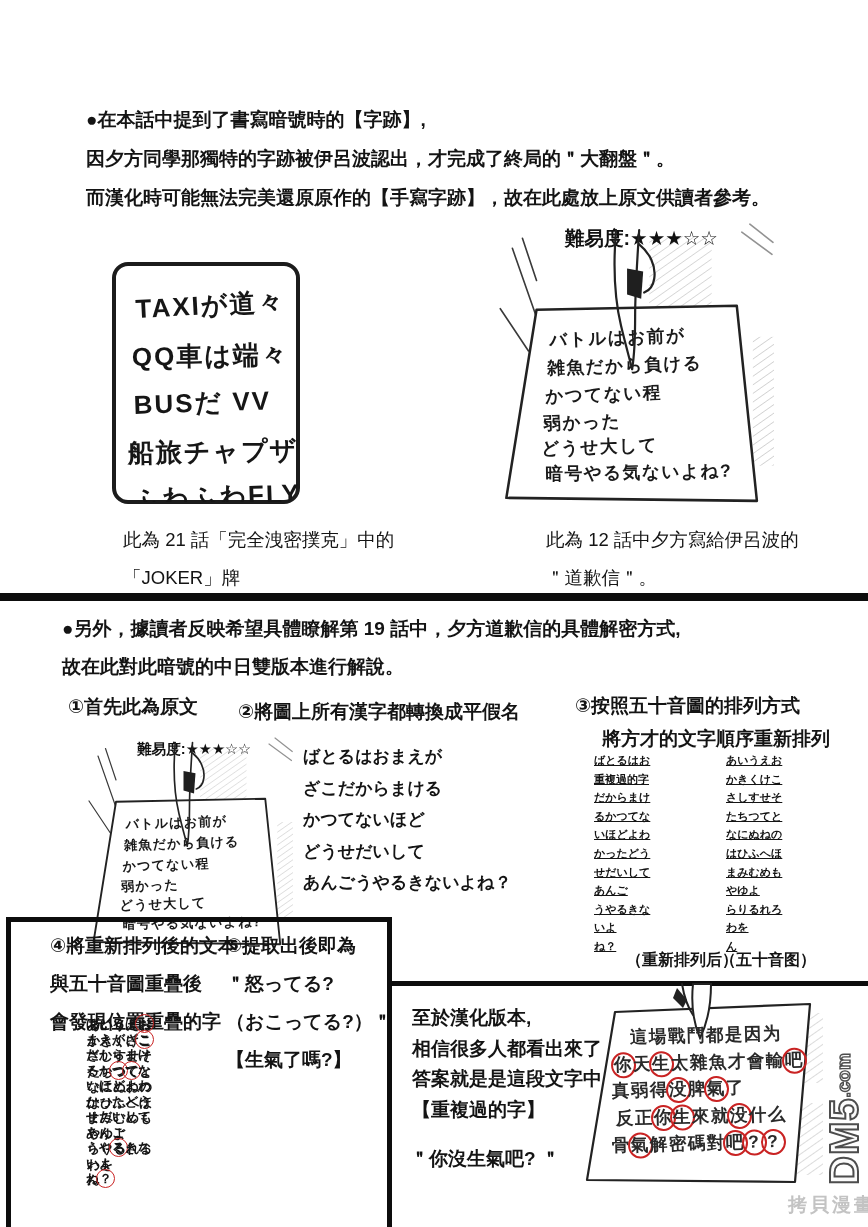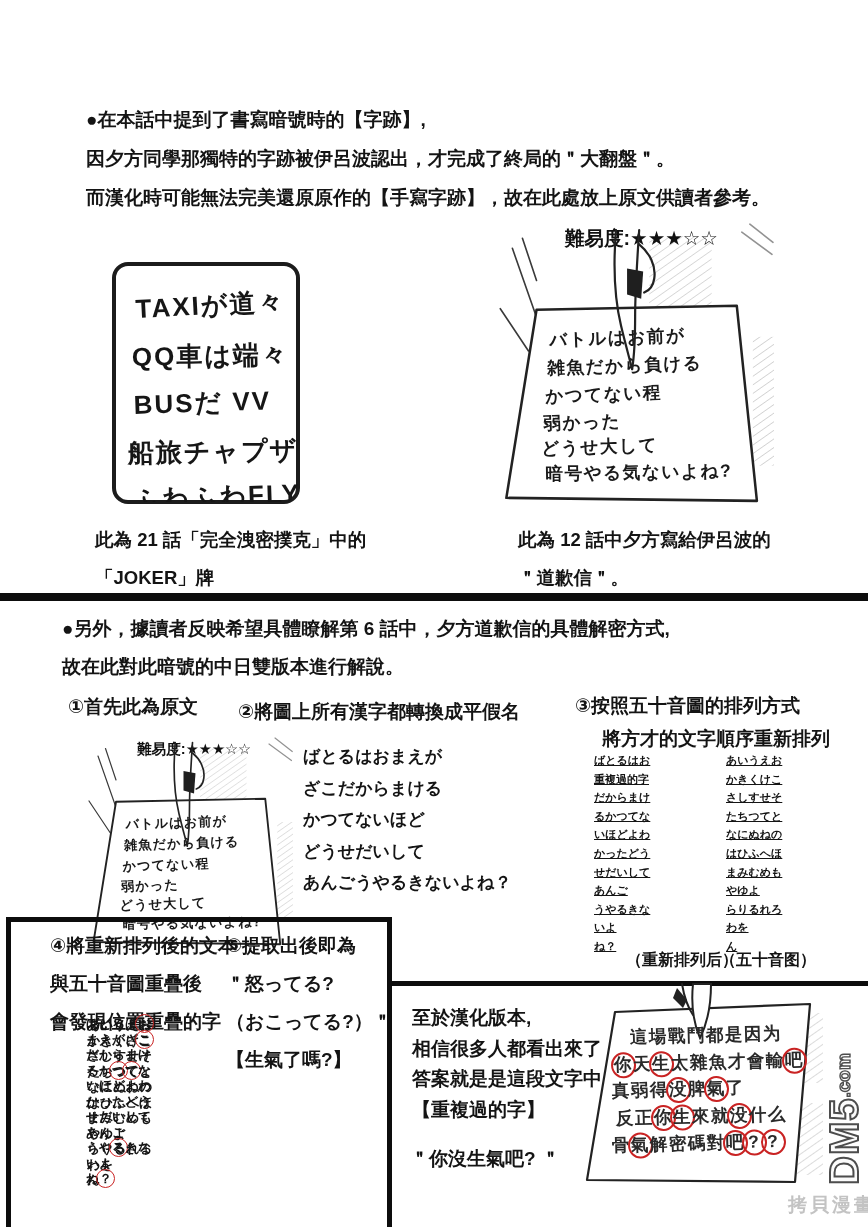--- a/index.html
+++ b/index.html
@@ -4,21 +4,21 @@
 <style>
   html,body{margin:0;padding:0;background:#ffffff;}
   .page{position:relative;width:868px;height:1227px;background:#fff;overflow:hidden;
         font-family:"Liberation Sans","DejaVu Sans",sans-serif;color:#141414;}
   .abs{position:absolute;}
   #title{left:63px;top:22px;font-family:"Liberation Serif","DejaVu Serif",serif;
          font-size:37px;font-weight:700;letter-spacing:2px;white-space:nowrap;}
   .body-text{font-size:19px;font-weight:600;line-height:39px;white-space:nowrap;}
   #p1{left:86px;top:100px;}
   #p2{left:62px;top:610px;line-height:38px;}
-  .caption{font-size:18.5px;font-weight:700;line-height:38px;white-space:nowrap;}
+  .caption{font-size:18.5px;font-weight:400;line-height:38px;white-space:nowrap;margin-left:28px;}
   #cap-left{left:95px;top:521px;}
   #cap-right{left:518px;top:521px;}
   #divider{left:0;top:593px;width:868px;height:8px;background:#0d0d0d;}
   .step-label{font-size:19px;font-weight:600;white-space:nowrap;}
   #step1-label{left:68px;top:694px;}
   #step2-label{left:238px;top:699px;}
   #step3-label{left:575px;top:689px;line-height:33px;}
   #step3-label div:nth-child(2){margin-left:27px;}
   .kana-col{font-size:17px;font-weight:600;line-height:31.5px;white-space:nowrap;}
   #hira-col{left:303px;top:741px;}
@@ -126,21 +126,21 @@
     <div>「JOKER」牌</div>
   </div>
   <div class="abs caption" id="cap-right">
     <div>此為 12 話中夕方寫給伊呂波的</div>
     <div>＂道歉信＂。</div>
   </div>
 
   <div class="abs" id="divider"></div>
 
   <div class="abs body-text" id="p2">
-    <div>●另外，據讀者反映希望具體瞭解第 6 話中，夕方道歉信的具體解密方式,</div>
+    <div>●另外，據讀者反映希望具體瞭解第 19 話中，夕方道歉信的具體解密方式,</div>
     <div>故在此對此暗號的中日雙版本進行解說。</div>
   </div>
 
   <div class="abs step-label" id="step1-label">①首先此為原文</div>
   <div class="abs step-label" id="step2-label">②將圖上所有漢字都轉換成平假名</div>
   <div class="abs step-label" id="step3-label">
     <div>③按照五十音圖的排列方式</div>
     <div>將方才的文字順序重新排列</div>
   </div>
 

